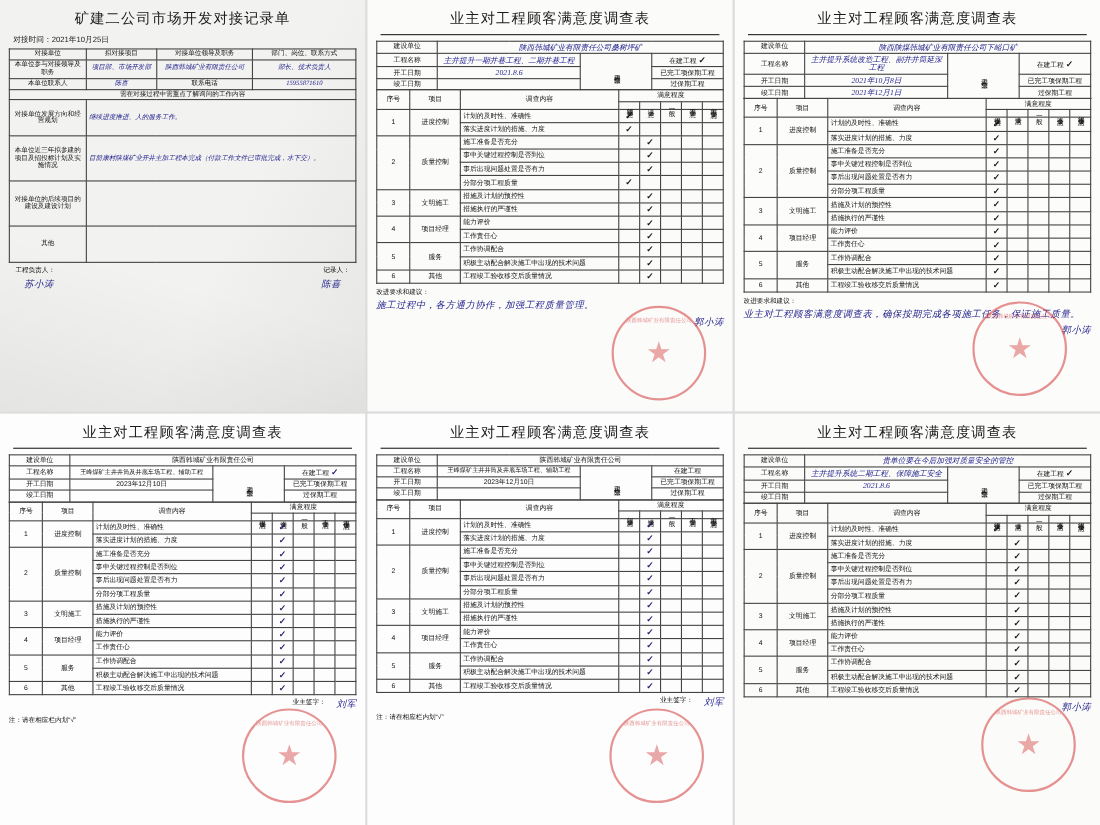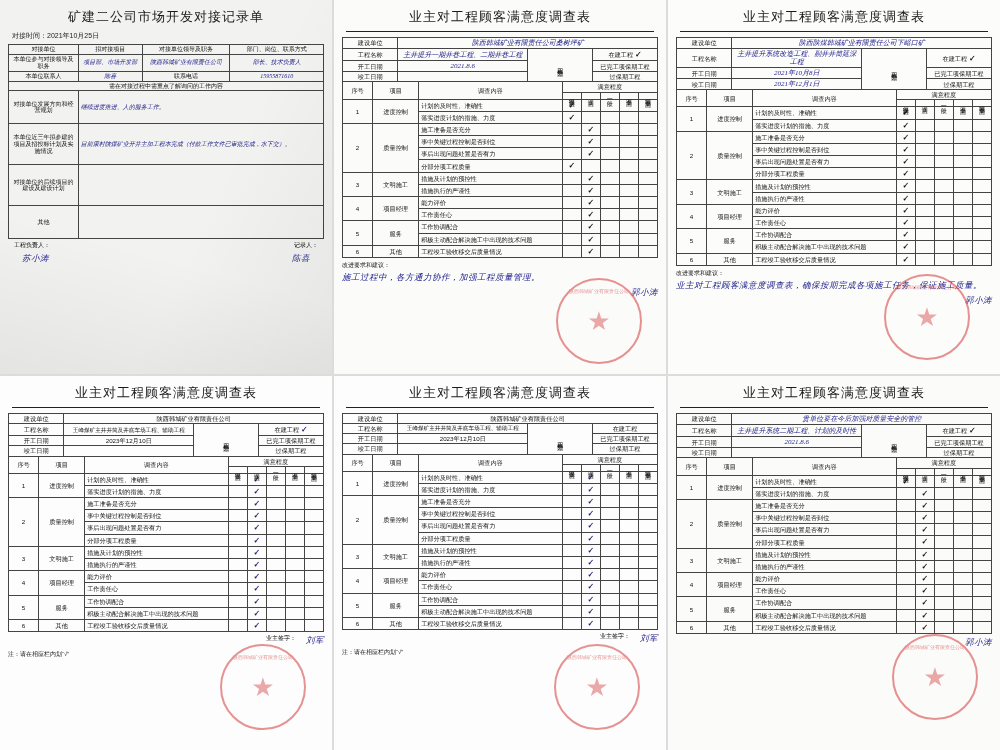--- a/index.html
+++ b/index.html
@@ -899,21 +899,21 @@
     <div class="doc-title">业主对工程顾客满意度调查表</div>
     <div class="title-underline"></div>
     <table>
       <tbody>
           <tr>
         <td class="c" style="width:16%">建设单位</td>
         <td class="c hand" colspan="4">贵单位要在今后加强对质量安全的管控</td>
       </tr>
       <tr>
         <td class="c">工程名称</td>
-        <td class="c hand" colspan="2">主井提升系统二期工程、计划的及时性</td>
+        <td class="c hand" colspan="2">主井提升系统二期工程、保障施工安全</td>
         <td class="c vert" rowspan="3" style="width:7%">工程类型</td>
         <td class="c">
           <span>在建工程</span>
           <span class="tickb">✓</span>
         </td>
       </tr>
       <tr>
         <td class="c">开工日期</td>
         <td class="c hand" colspan="2">2021.8.6</td>
         <td class="c">已完工项保期工程</td>

